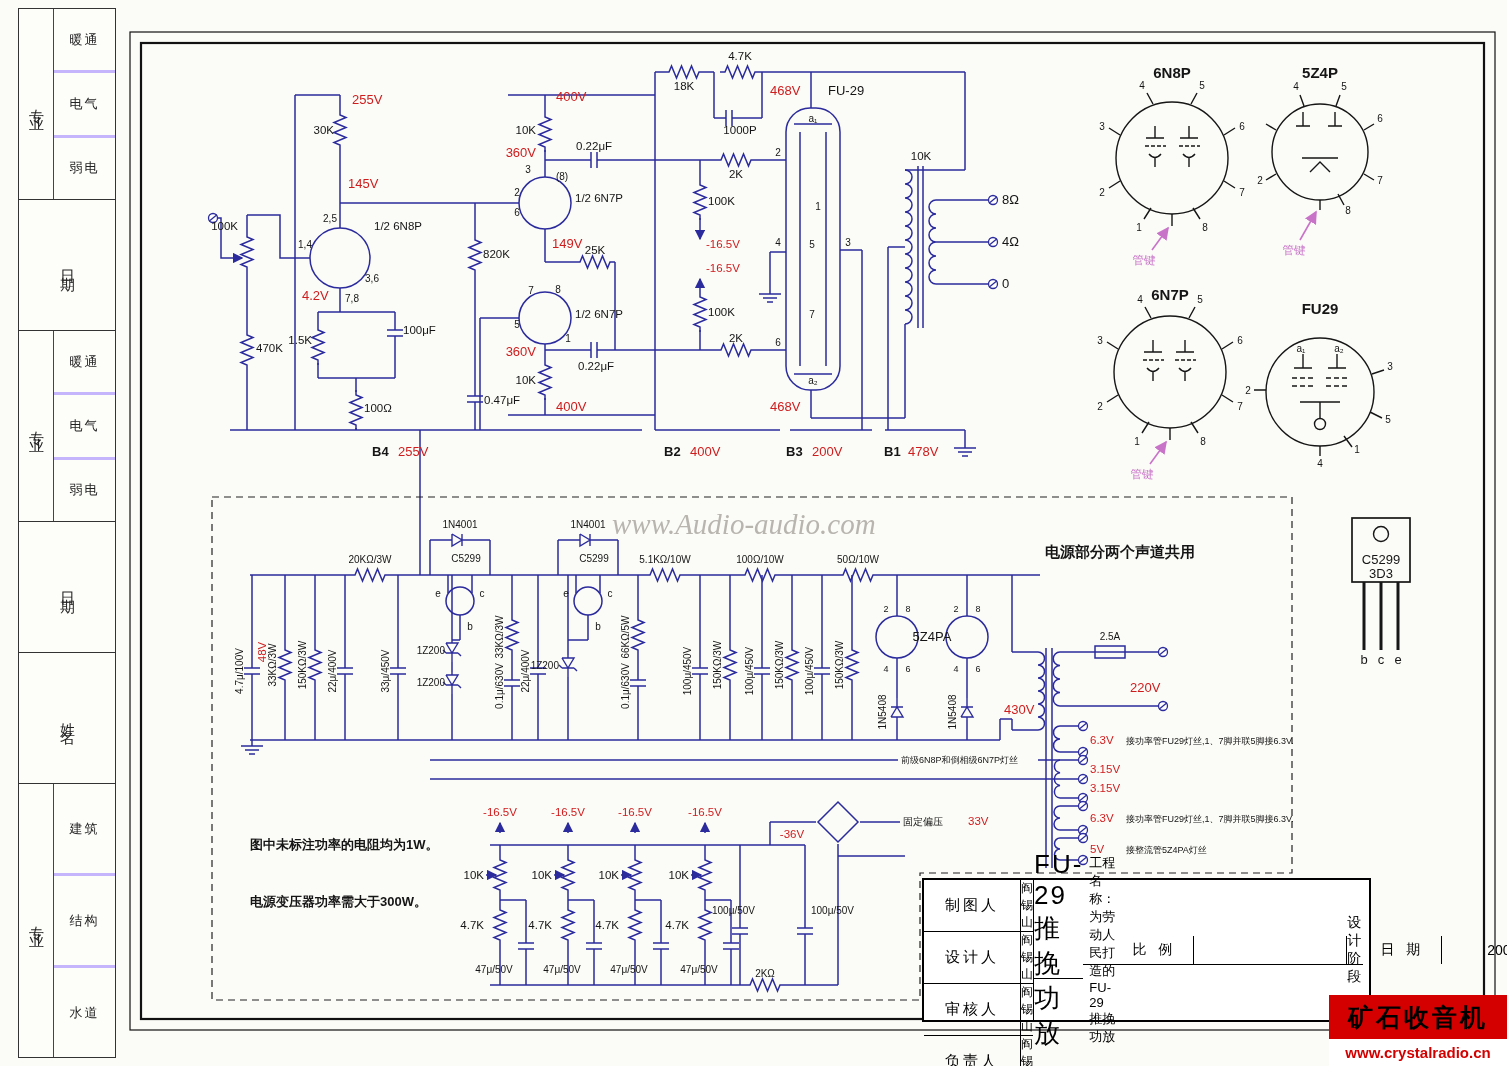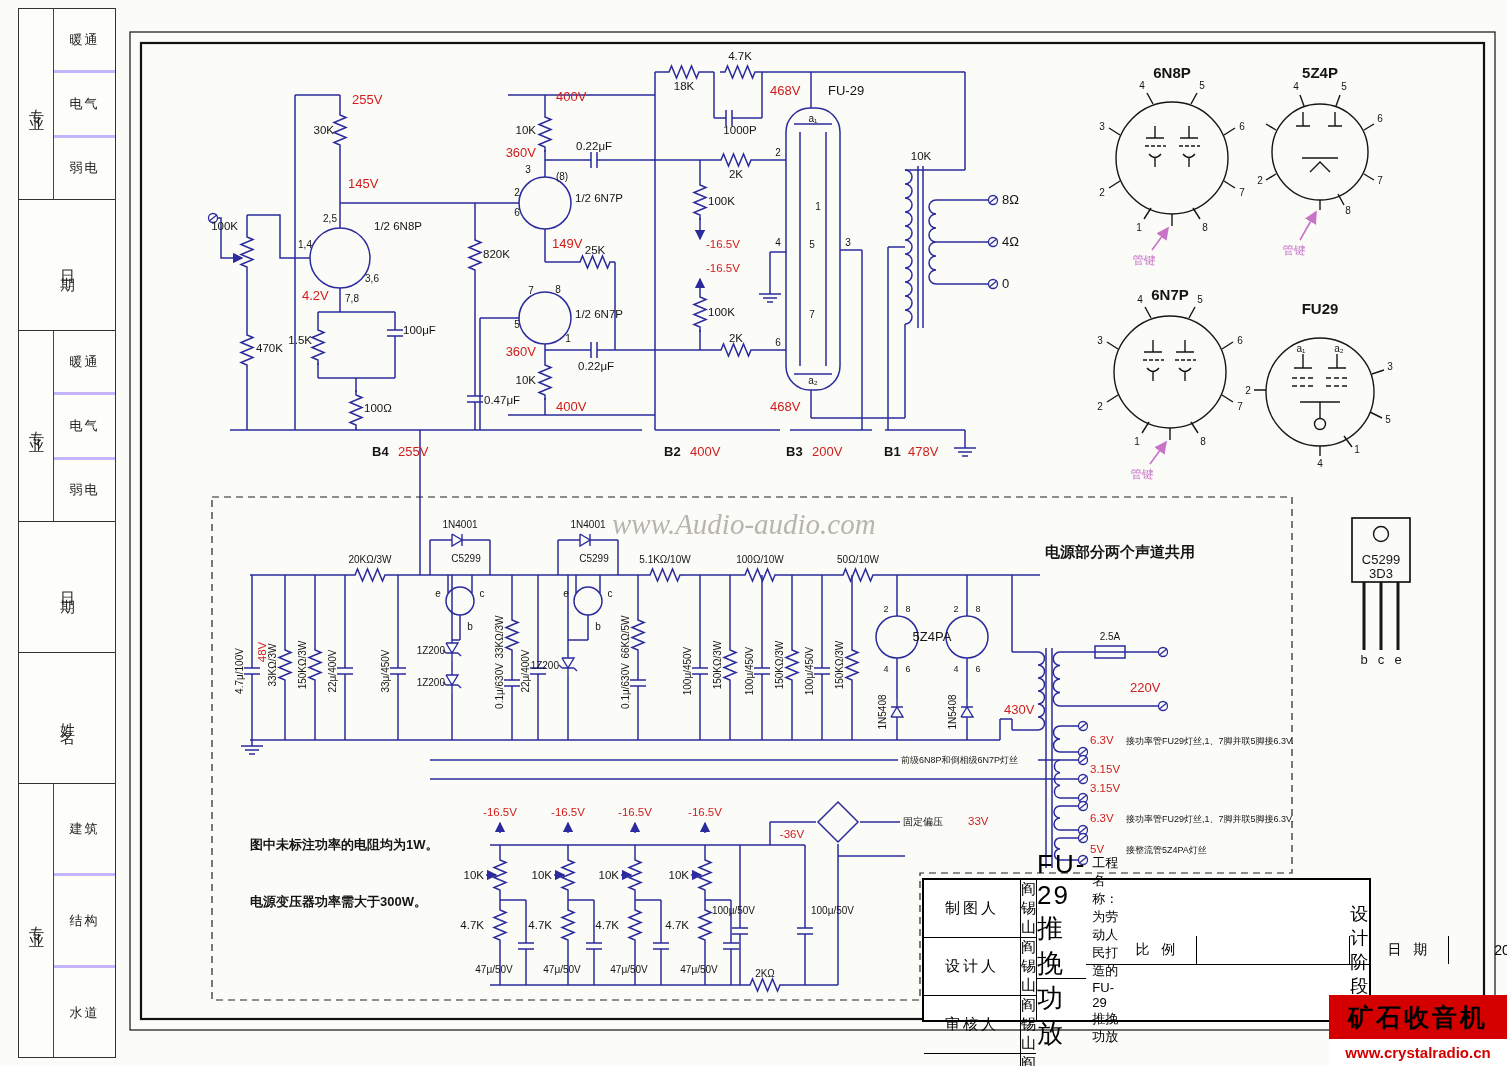--- a/index.html
+++ b/index.html
@@ -26,33 +26,33 @@
   .sb-wide{height:130px;border-bottom:1.5px solid #333;display:flex;align-items:center;justify-content:center;}
   .sb-last{flex:1;border-bottom:none;}
   
   .titleblock{left:922px;top:878px;width:449px;height:144px;border:2.2px solid #000;background:#fff;
               display:flex;color:#000;}
   .tb-left{width:224px;display:flex;flex-direction:column;border-right:1.6px solid #000;}
   .tb-row{flex:1;display:flex;border-bottom:1px solid #000;}
   .tb-row:last-child{border-bottom:none;margin-top:31px;}
   .tb-lab{width:96px;border-right:1px solid #000;display:flex;align-items:center;justify-content:center;
           font-size:15px;letter-spacing:3px;}
-  .tb-val{flex:1;display:flex;align-items:center;justify-content:center;font-size:15px;}
+  .tb-val{flex:1;display:flex;align-items:center;justify-content:center;font-size:12px;}
   .tb-right{flex:1;display:flex;flex-direction:row;align-items:center;}
   .tb-title{height:56px;border-bottom:1px solid #000;display:flex;align-items:center;justify-content:center;
             font-size:26px;letter-spacing:2px;}
   .tb-project{height:28px;border-bottom:1px solid #000;display:flex;align-items:center;padding-left:6px;
               font-size:13px;}
   .tb-r{height:28px;display:flex;border-bottom:1px solid #000;}
   .tb-r:last-child{flex:1;border-bottom:none;}
   .tb-c1{width:78px;border-right:1px solid #000;display:flex;align-items:center;justify-content:center;
          font-size:14px;letter-spacing:4px;}
   .tb-c2{width:152px;border-right:1px solid #000;display:flex;align-items:center;justify-content:center;
          font-size:14px;}
-  .tb-c3{flex:1;display:flex;align-items:center;justify-content:center;font-size:18px;letter-spacing:2px;}
+  .tb-c3{flex:1;display:flex;align-items:center;justify-content:center;font-size:14px;letter-spacing:2px;}
   
   .crlogo{left:1329px;top:995px;width:178px;height:71px;}
   .cr-top{height:44px;background:#d40000;color:#000000;font-size:25px;font-weight:bold;letter-spacing:3px;
           display:flex;align-items:center;justify-content:center;}
   .cr-bot{height:27px;background:#fff;color:#d40000;font-weight:bold;font-size:15px;
           display:flex;align-items:center;justify-content:center;}
 </style>
 </head>
 <body>
 

